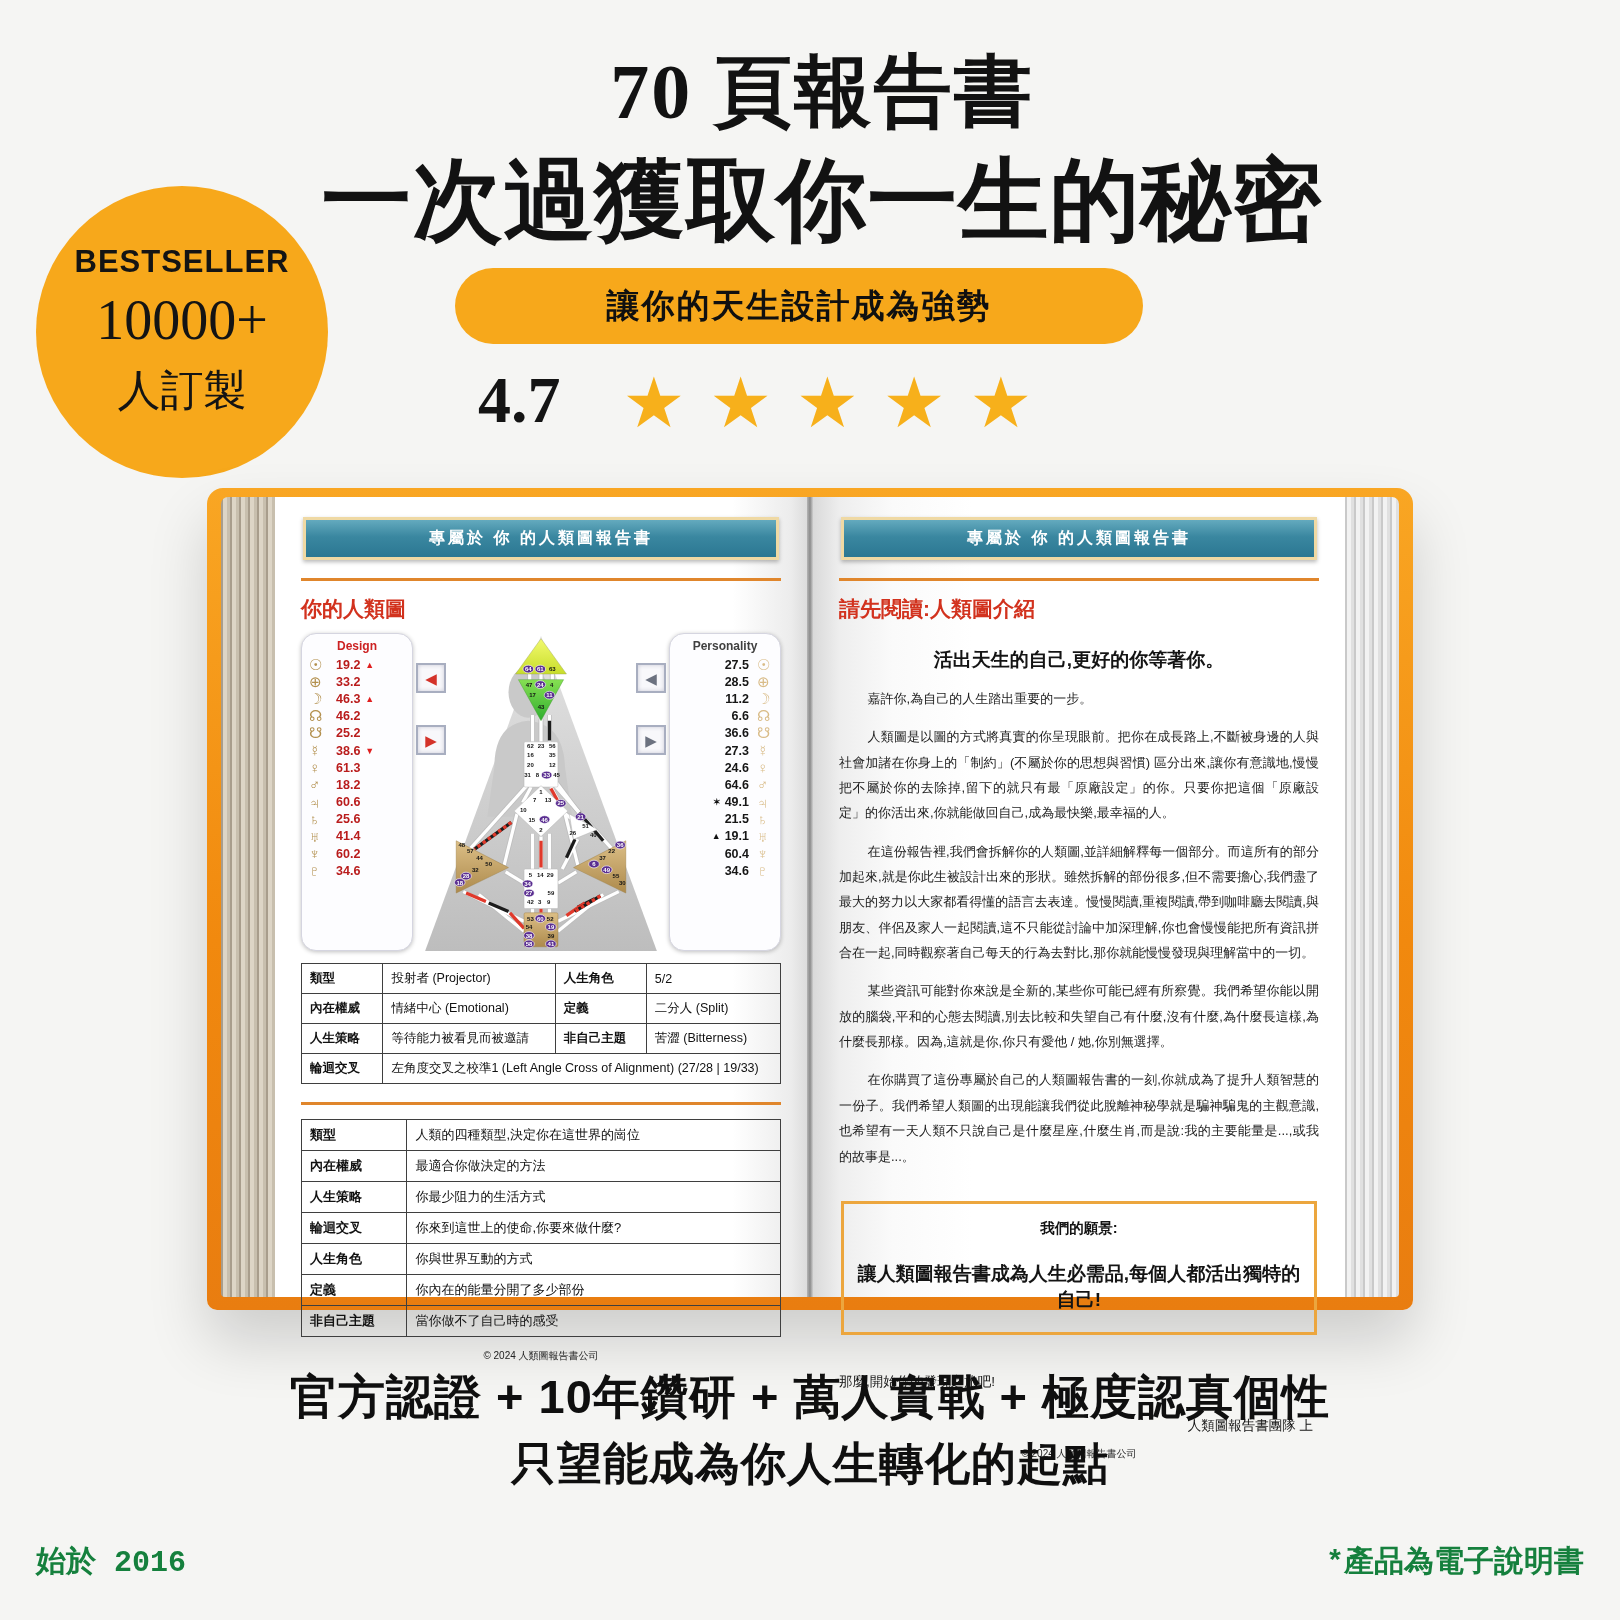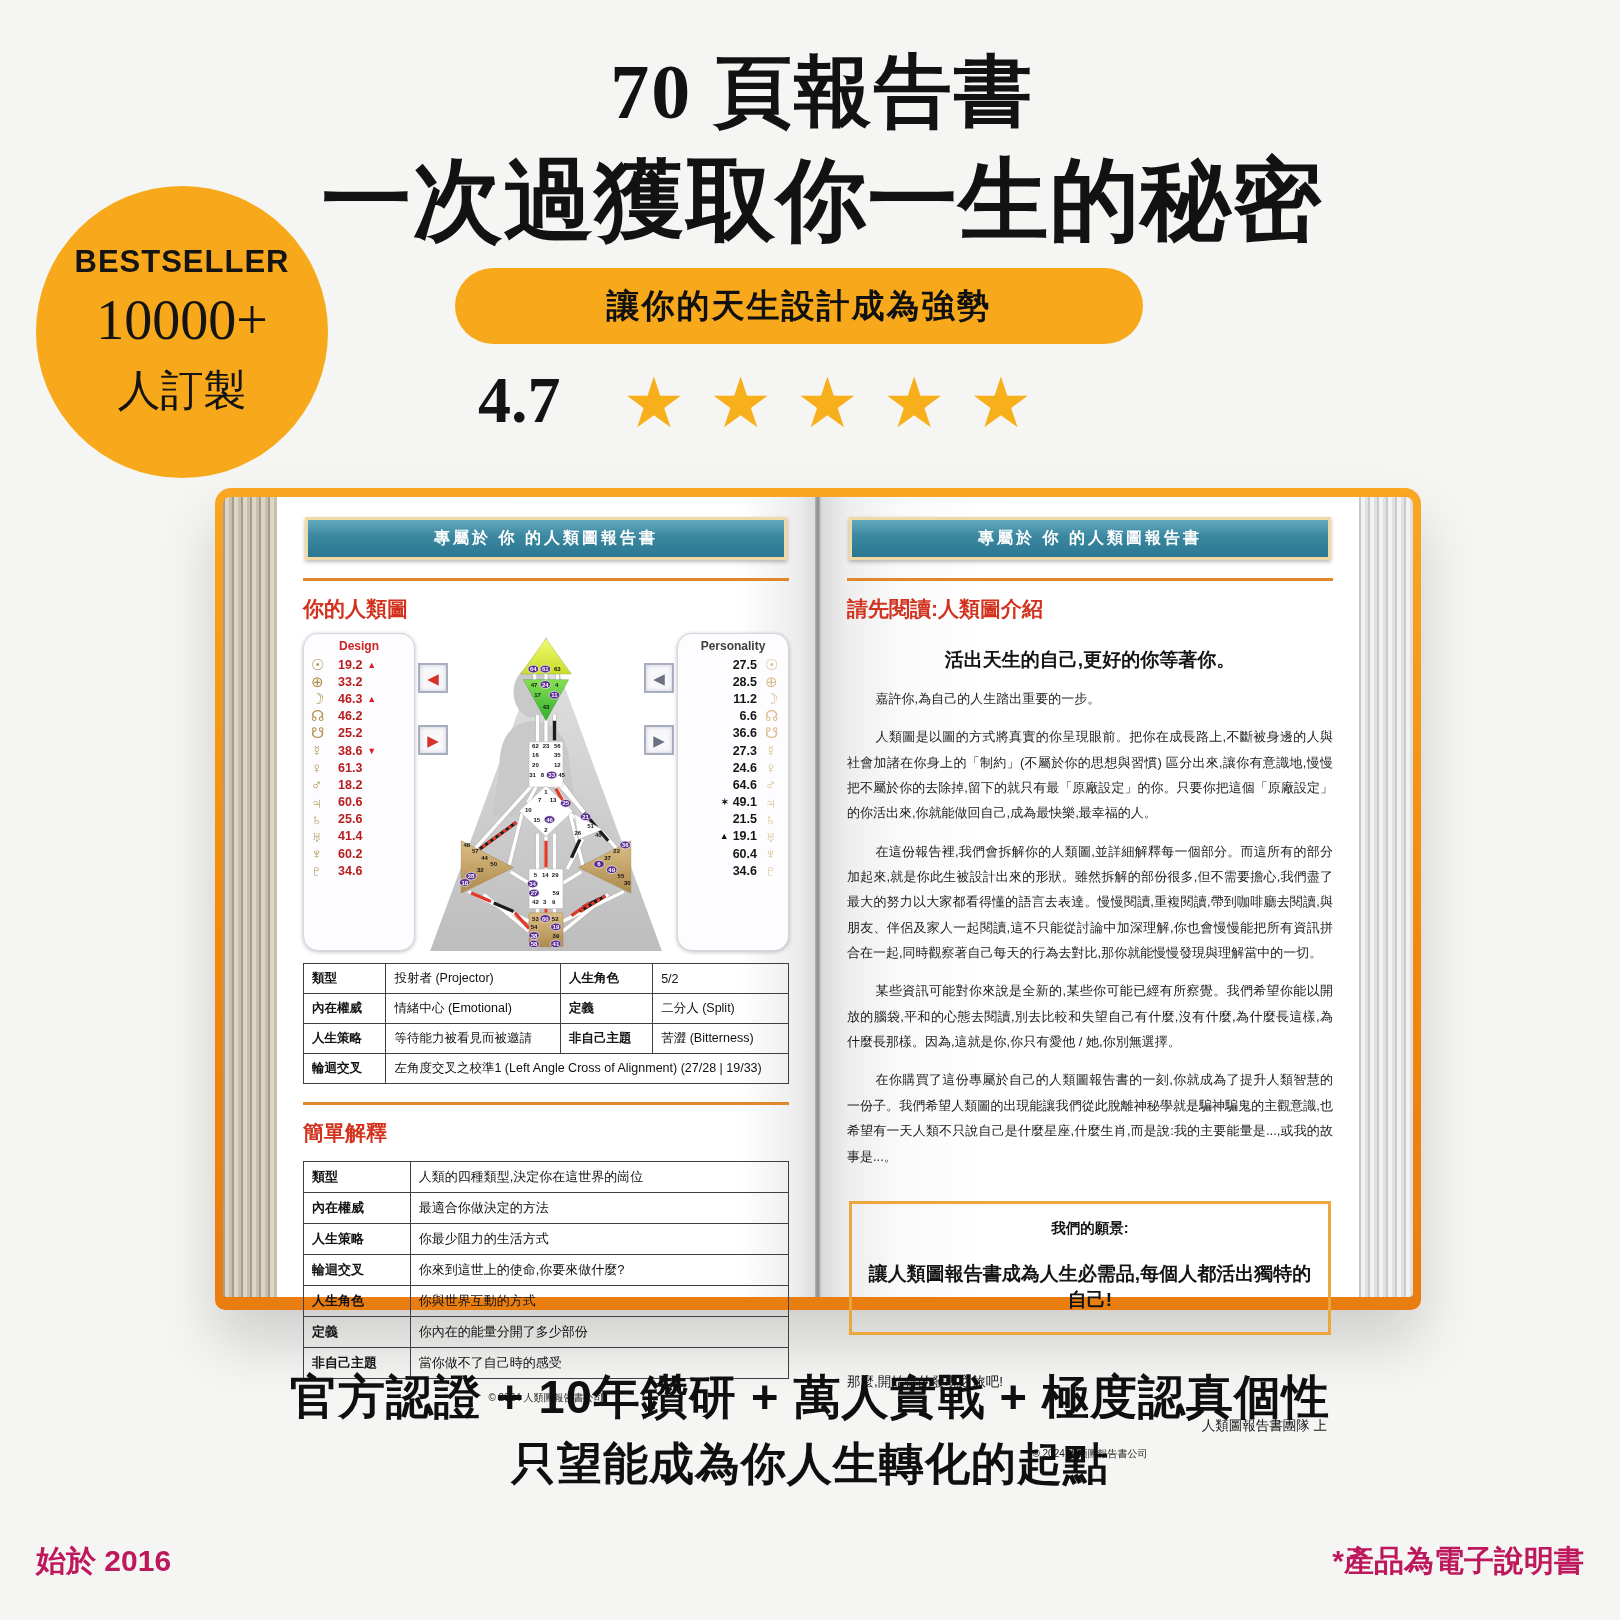--- a/index.html
+++ b/index.html
@@ -23,22 +23,22 @@
         font-size:33px;font-weight:600;color:#101010;letter-spacing:2px;}
 
   .rating{position:absolute;left:478px;top:362px;width:700px;display:flex;align-items:flex-end;}
   .score{font-family:"Liberation Serif","DejaVu Serif",serif;font-weight:700;font-size:66px;}
   .stars{margin-left:62px;font-size:70px;color:#f7b01b;letter-spacing:24px;white-space:nowrap;line-height:1;}
 
   
   .book{position:absolute;left:207px;top:488px;width:1206px;height:822px;}
   .cover{display:flex;width:100%;height:100%;box-sizing:border-box;
          background:linear-gradient(180deg,#f9a623 0%,#f1890e 55%,#e97d10 100%);
-         border-radius:16px 16px 10px 10px;padding:9px 8px 13px;
-         box-shadow:0 32px 60px rgba(0,0,0,.16);margin-left:8px;}
+         border-radius:16px 16px 10px 10px;padding:9px 14px 13px;
+         box-shadow:0 32px 60px rgba(0,0,0,.16);}
   .edge{width:54px;}
   .edge-l{background:repeating-linear-gradient(90deg,#a89d8c 0 2px,#ddd5c6 2px 6px,#c8bfae 6px 9px);border-radius:7px 0 0 4px;}
   .edge-r{background:repeating-linear-gradient(90deg,#c9c9c9 0 2px,#f2f2f2 2px 6px,#e0e0e0 6px 9px);border-radius:0 7px 4px 0;}
   .page{flex:1;box-sizing:border-box;padding:20px 26px 10px;}
   .page-l{background:linear-gradient(90deg,#ffffff 0,#ffffff 86%,#ececec 97%,#dcdcdc 100%);}
   .page-r{background:linear-gradient(90deg,#d9d9d9 0,#eeeeee 5%,#fafafa 15%,#ffffff 30%);}
   .spine{width:6px;background:linear-gradient(90deg,#b5b5b5,#8a8a8a 50%,#cfcfcf);}
 
   .banner{margin:0 2px;background:linear-gradient(180deg,#64aabe 0%,#3a87a0 45%,#2b7792 100%);
           border:3px solid #efd9a4;box-shadow:0 2px 4px rgba(0,0,0,.28);color:#fff;
@@ -86,22 +86,22 @@
   .vision{border:3px solid #eca63e;margin:32px 2px 0;padding:15px 10px 19px;text-align:center;}
   .vision .vt{font-weight:800;font-size:14.5px;}
   .vision .vb{font-weight:800;font-size:19px;margin-top:23px;}
   .closing{font-size:13.5px;margin-top:38px;}
   .signature{text-align:right;font-size:13.5px;margin-top:26px;padding-right:6px;}
 
   
   .claim{position:absolute;left:0;width:100%;text-align:center;font-weight:900;color:#0f0f0f;}
   .claim-1{top:1366px;font-size:47px;letter-spacing:1px;}
   .claim-2{top:1434px;font-size:45px;letter-spacing:1px;}
-  .corner{position:absolute;bottom:38px;font-family:Liberation Sans, sans-serif;
-          font-weight:700;font-size:30px;color:#be185d;}
+  .corner{position:absolute;bottom:38px;font-family:Liberation Mono, monospace;
+          font-weight:700;font-size:30px;color:#15803d;}
   .corner-l{left:36px;} .corner-r{right:36px;}
 </style>
 </head>
 <body>
 
 <div class="hero-line hero-1">70 頁報告書</div>
 <div class="hero-line hero-2">一次過獲取你一生的秘密</div>
 
 <div class="badge">
   <div class="b1">BESTSELLER</div>
@@ -498,21 +498,20 @@
               <td>苦澀 (Bitterness)</td>
             </tr>
             <tr>
               <td class="lbl" colspan="1">輪迴交叉</td>
               <td colspan="3">左角度交叉之校準1 (Left Angle Cross of Alignment) (27/28 | 19/33)</td>
             </tr>
           </tbody>
       </table>
 
       <hr class="divider">
-      <div class="redh">簡單解釋</div>
 
       <table class="t2">
         <colgroup>
             <col style="width:22%">
             <col style="width:78%">
           </colgroup>
         <tbody id="t2-body">
             <tr>
               <td class="lbl">類型</td>
               <td>人類的四種類型,決定你在這世界的崗位</td>

